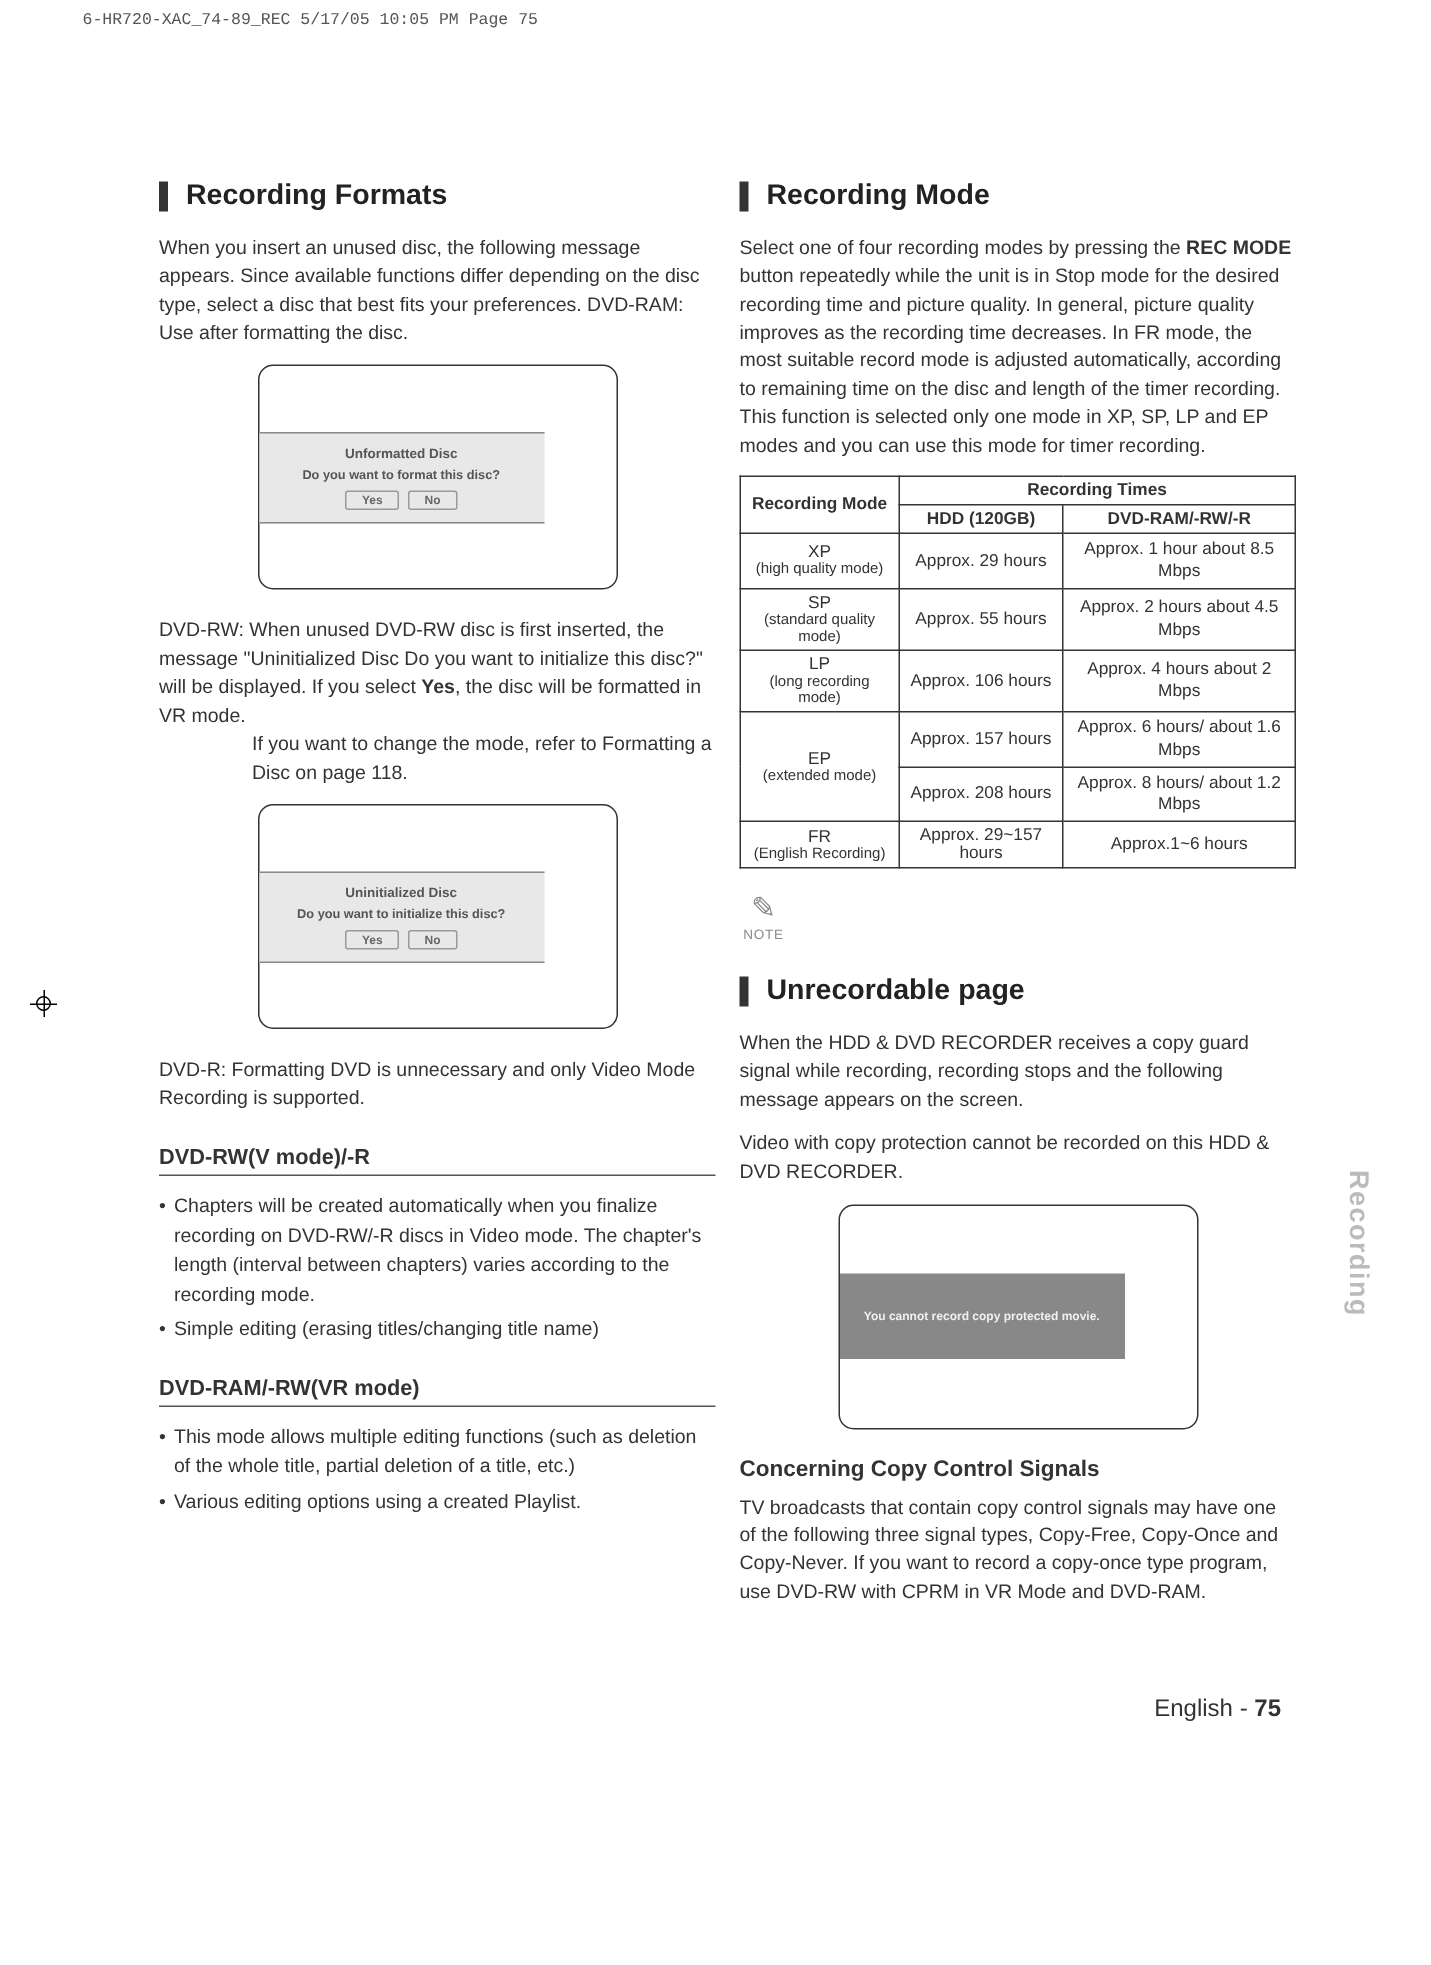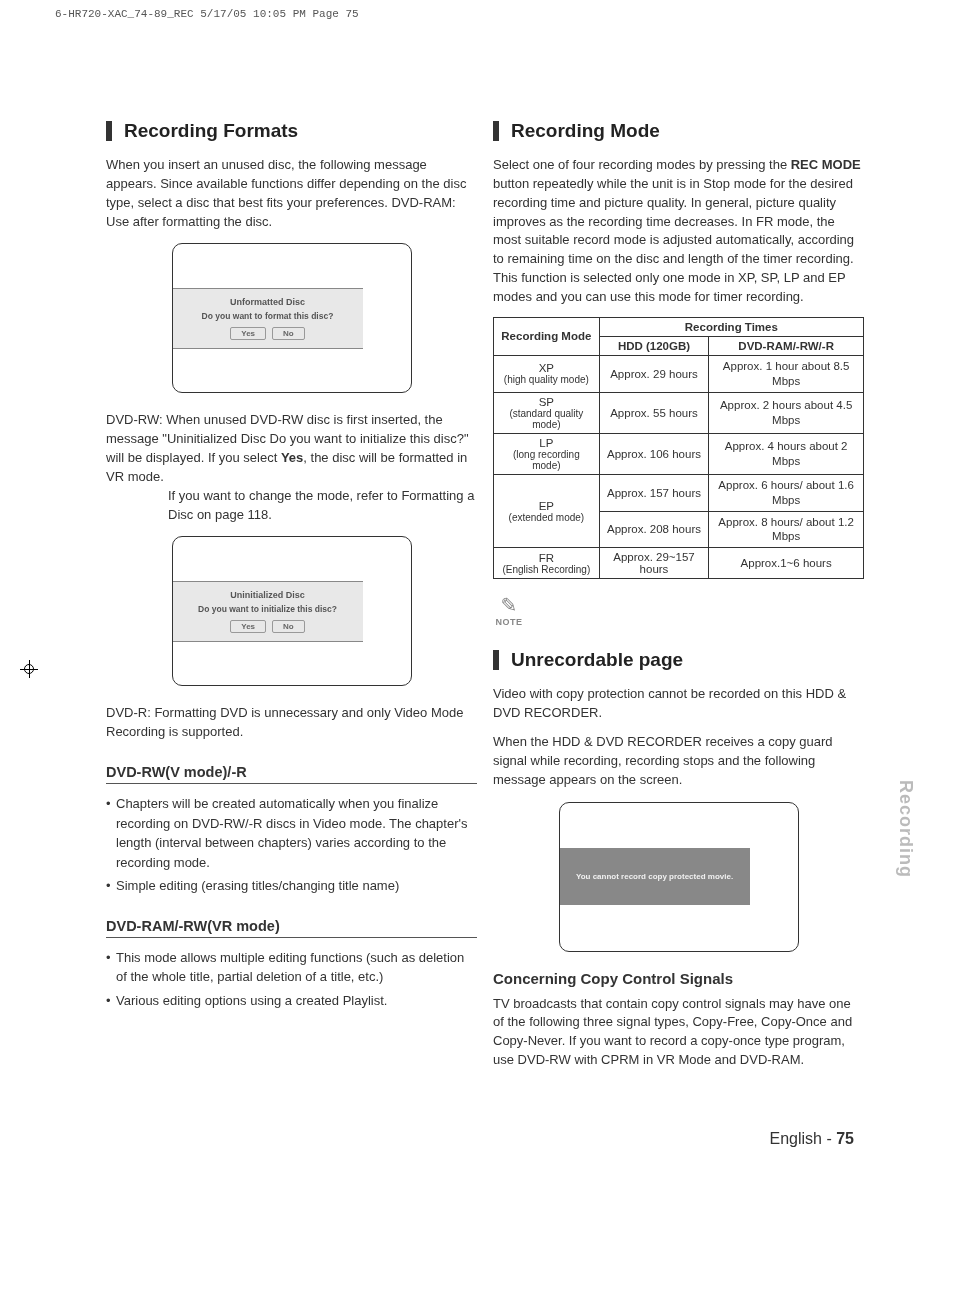--- a/index.html
+++ b/index.html
@@ -152,21 +152,21 @@
     gap: 8px;
     margin-bottom: 22px;
   }
   .note-icon-wrap { text-align: center; width: 32px; }
   .note-icon {
     font-size: 20px;
     color: #888;
   }
   .note-label {
     font-size: 9px;
-    font-weight: bold;
+    font-weight: normal;
     color: #888;
     letter-spacing: 0.5px;
   }
   .note-text { font-size: 13px; line-height: 1.4; }
   .note-text .sq { margin-right: 8px; color:#444; }
   .osd-dark .osd-inner {
     background: #888;
     border: none;
     padding: 24px 8px;
   }
@@ -357,22 +357,22 @@
         <div class="note-icon-wrap">
           <div class="note-icon">✎</div>
           <div class="note-label">NOTE</div>
         </div>
       </div>
 
       <div class="section-heading">
         <div class="bar"></div>
         <h2>Unrecordable page</h2>
       </div>
+      <p class="body">When the HDD &amp; DVD RECORDER receives a copy guard signal while recording, recording stops and the following message appears on the screen.</p>
       <p class="body">Video with copy protection cannot be recorded on this HDD &amp; DVD RECORDER.</p>
-      <p class="body">When the HDD &amp; DVD RECORDER receives a copy guard signal while recording, recording stops and the following message appears on the screen.</p>
 
       <div class="osd-box osd-dark">
         <div class="osd-inner">
           <div class="subtitle">You cannot record copy protected movie.</div>
         </div>
       </div>
 
       <div class="sub-heading-nobar">Concerning Copy Control Signals</div>
       <p class="body">TV broadcasts that contain copy control signals may have one of the following three signal types, Copy-Free, Copy-Once and Copy-Never. If you want to record a copy-once type program, use DVD-RW with CPRM in VR Mode and DVD-RAM.</p>
     </div>

